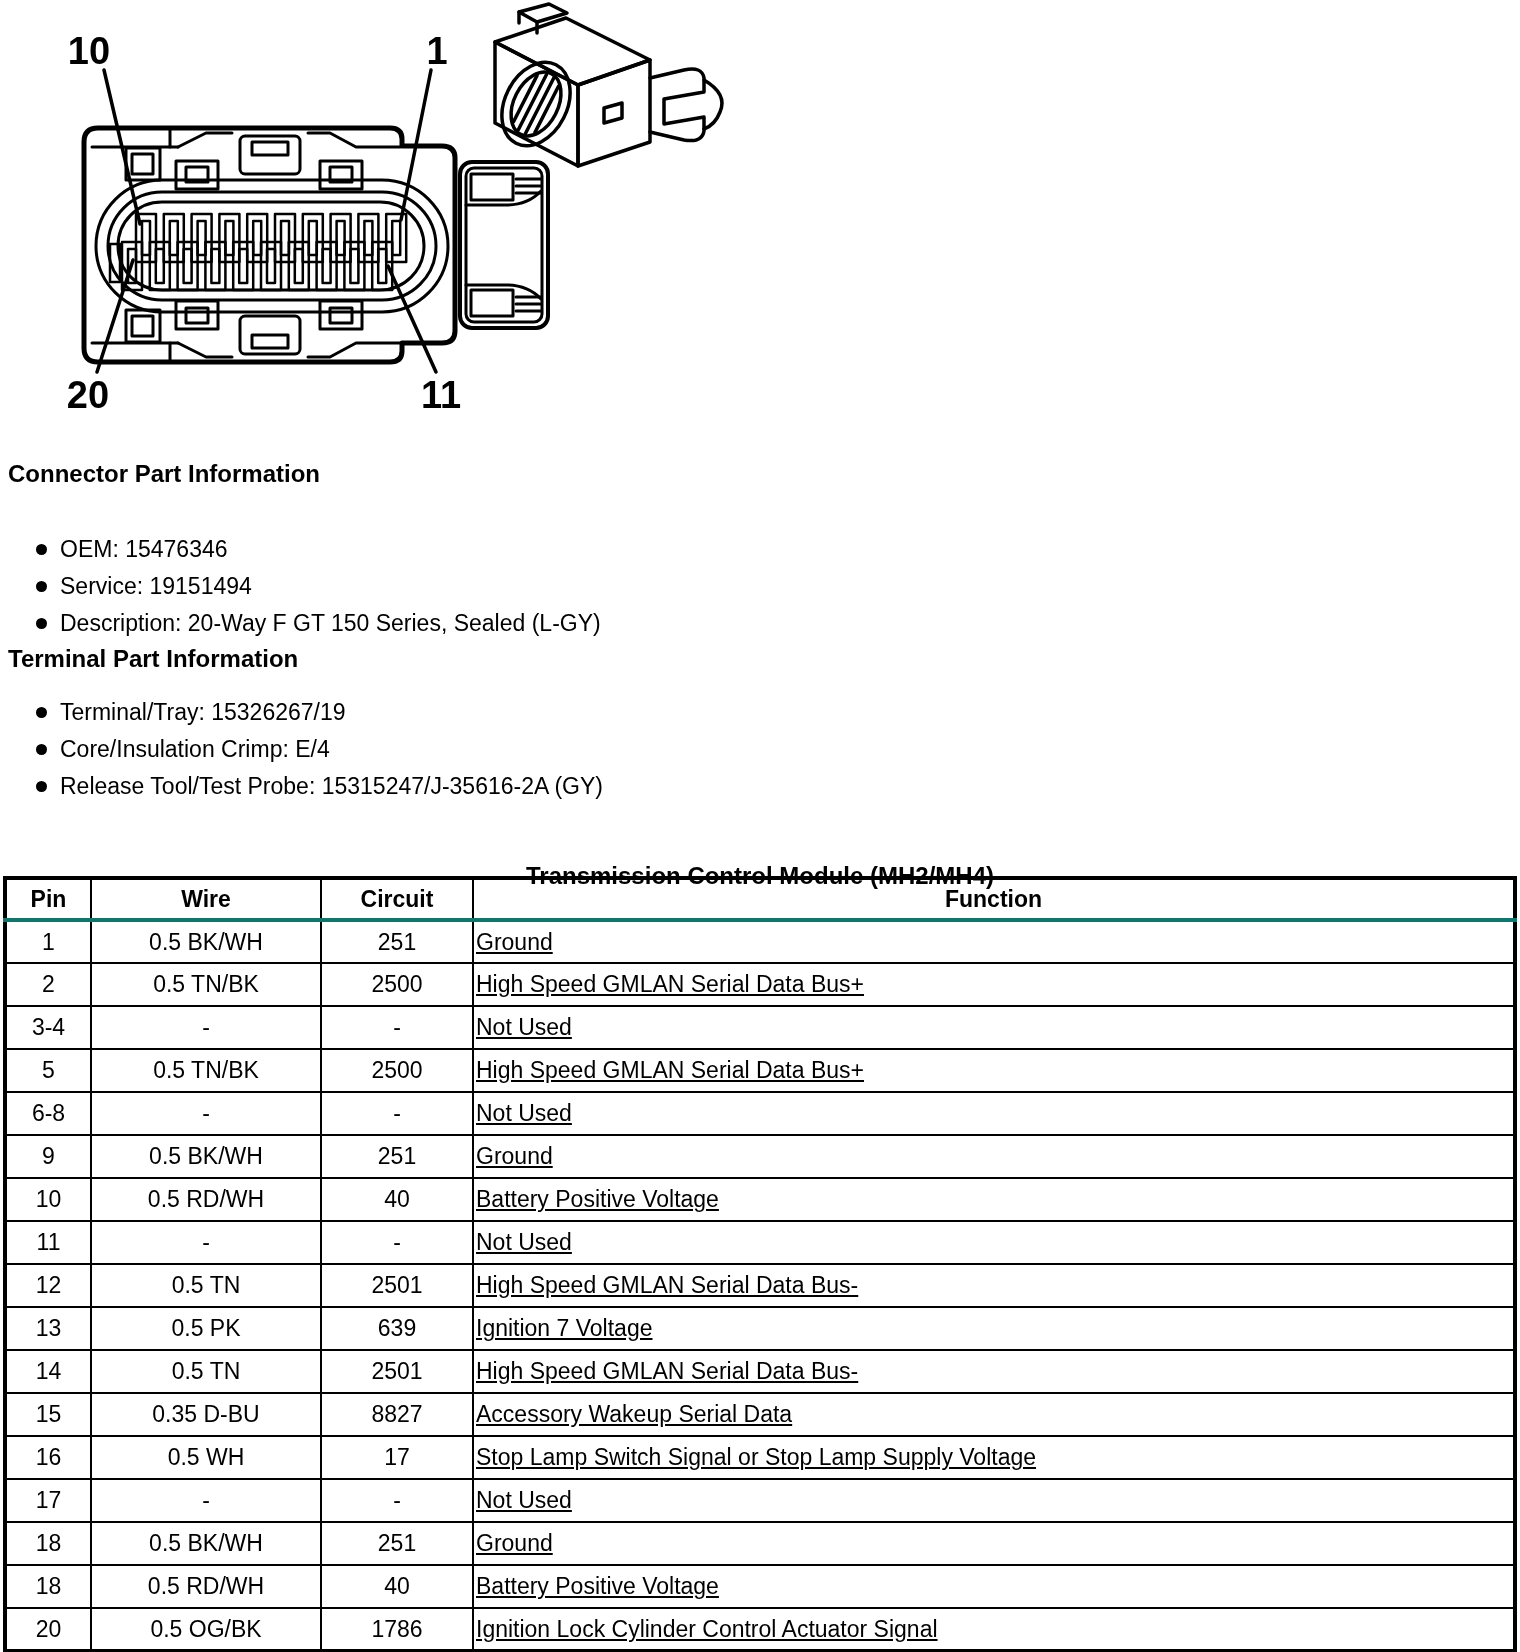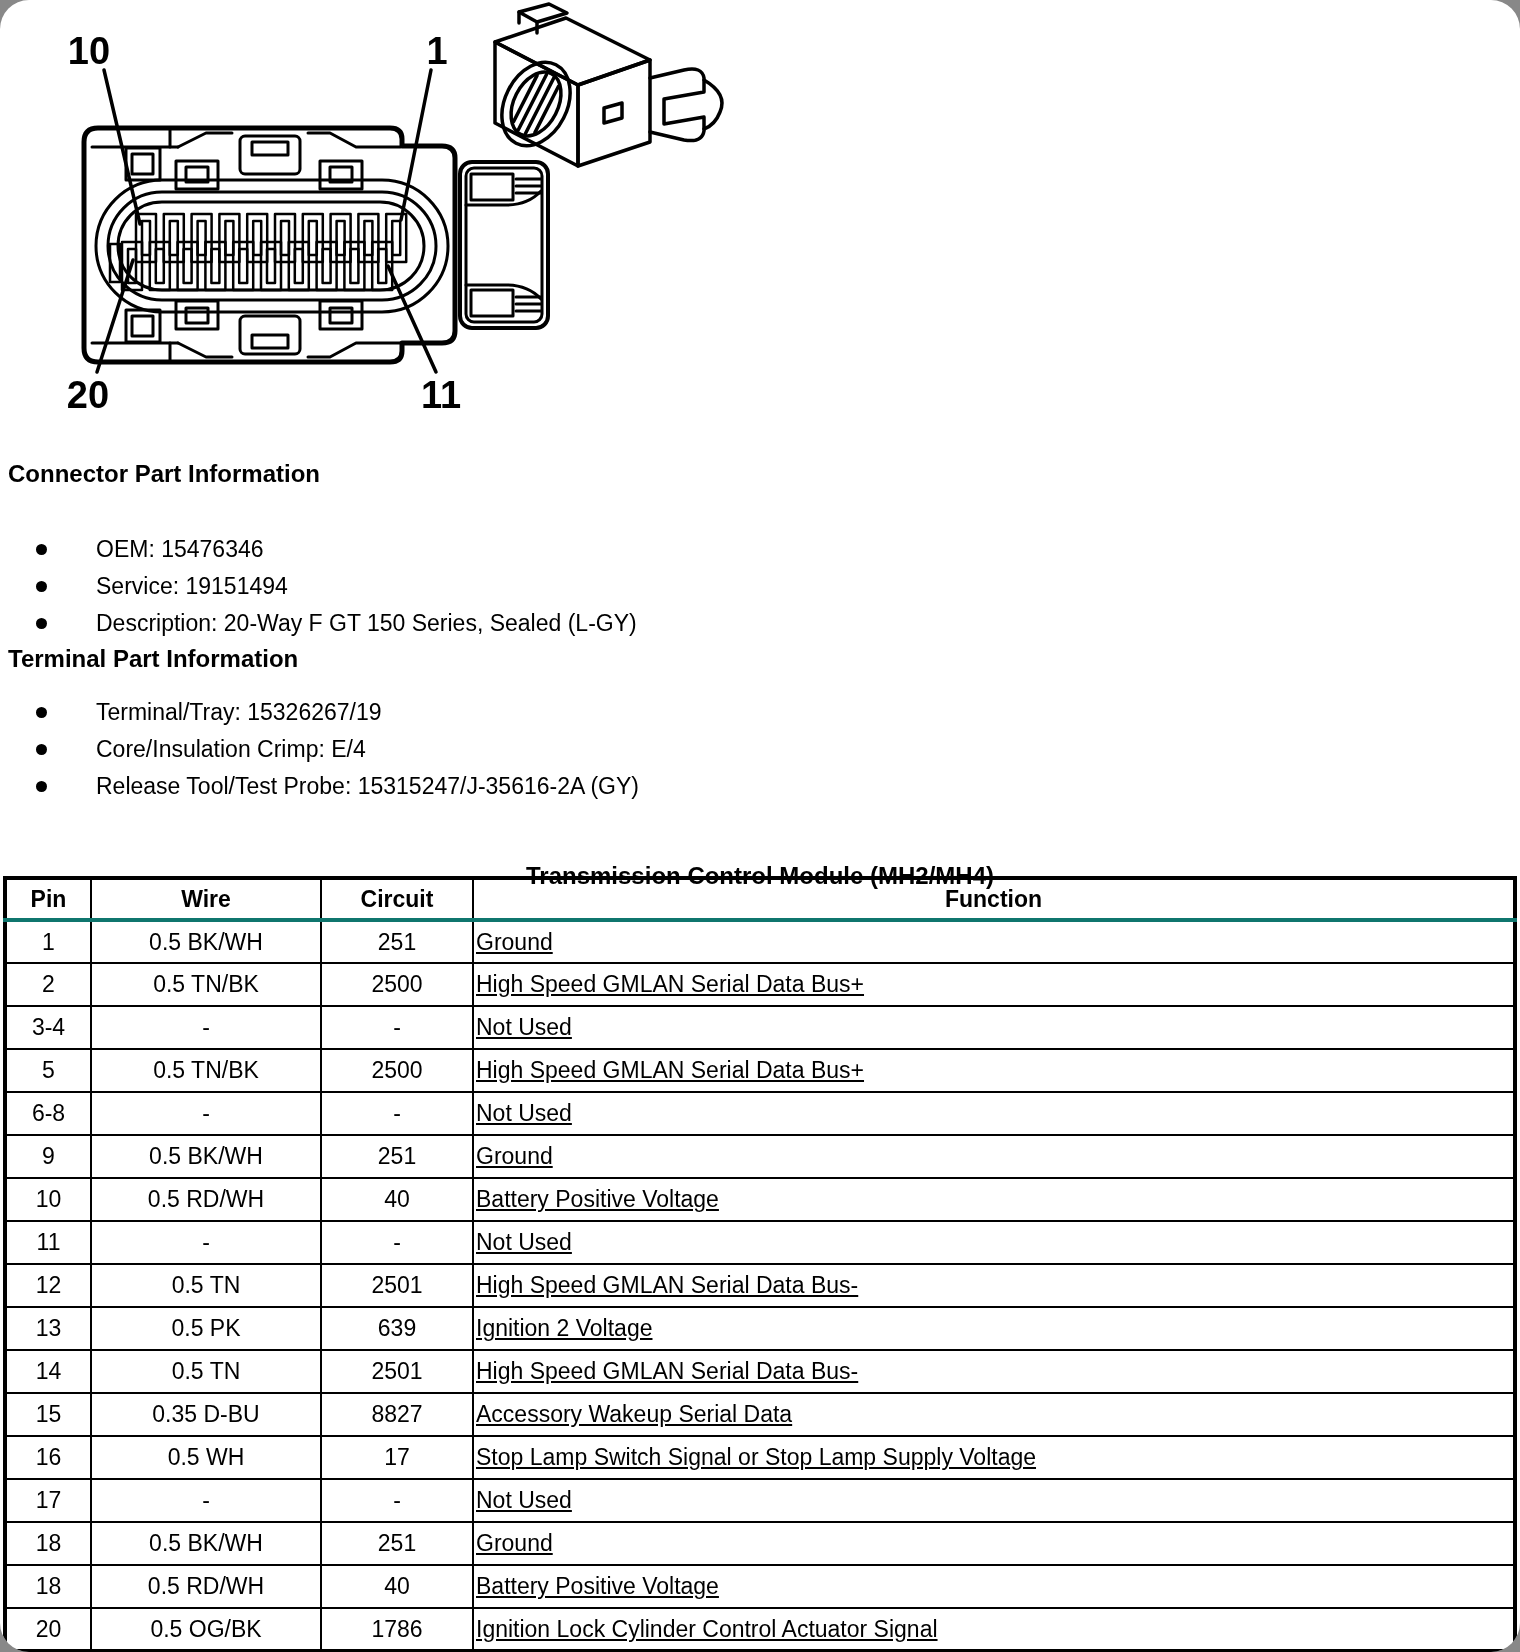--- a/index.html
+++ b/index.html
@@ -1,29 +1,28 @@
 <!DOCTYPE html>
 <html><head>
 <meta charset="utf-8">
 <style>
   html,body{margin:0;padding:0;background:#888;}
   .page{
     position:relative;width:1520px;height:1652px;margin:0 auto;
     background:#ffffff;color:#000;
     font-family:"Liberation Sans",sans-serif;
     overflow:hidden;
-    border-radius:29px;
   }
   
   .diagram-svg{position:absolute;left:0;top:0;}
   .pin-num{font:bold 38px "Liberation Sans",sans-serif;fill:#000;}
   
   .sec-heading{position:absolute;left:8px;margin:0;font-size:24px;font-weight:bold;line-height:28px;}
   .bullets{position:absolute;left:0;margin:0;padding:0;list-style:none;}
-  .bullets li{position:relative;padding-left:96px;font-size:23px;line-height:37px;white-space:nowrap;}
+  .bullets li{position:relative;padding-left:60px;font-size:23px;line-height:37px;white-space:nowrap;}
   .bullets li::before{
     content:"";position:absolute;left:36px;top:13px;width:11px;height:11px;
     border-radius:50%;background:#000;
   }
   
   .tbl-title{
     position:absolute;left:3px;top:862px;width:1514px;
     text-align:center;font-size:24px;font-weight:bold;
   }
   table.pinout{
@@ -317,21 +316,21 @@
         <tr>
           <td class="cell-pin">12</td>
           <td class="cell-wire">0.5 TN</td>
           <td class="cell-circuit">2501</td>
           <td class="cell-function">High Speed GMLAN Serial Data Bus-</td>
         </tr>
         <tr>
           <td class="cell-pin">13</td>
           <td class="cell-wire">0.5 PK</td>
           <td class="cell-circuit">639</td>
-          <td class="cell-function">Ignition 2 Voltage</td>
+          <td class="cell-function">Ignition 7 Voltage</td>
         </tr>
         <tr>
           <td class="cell-pin">14</td>
           <td class="cell-wire">0.5 TN</td>
           <td class="cell-circuit">2501</td>
           <td class="cell-function">High Speed GMLAN Serial Data Bus-</td>
         </tr>
         <tr>
           <td class="cell-pin">15</td>
           <td class="cell-wire">0.35 D-BU</td>

